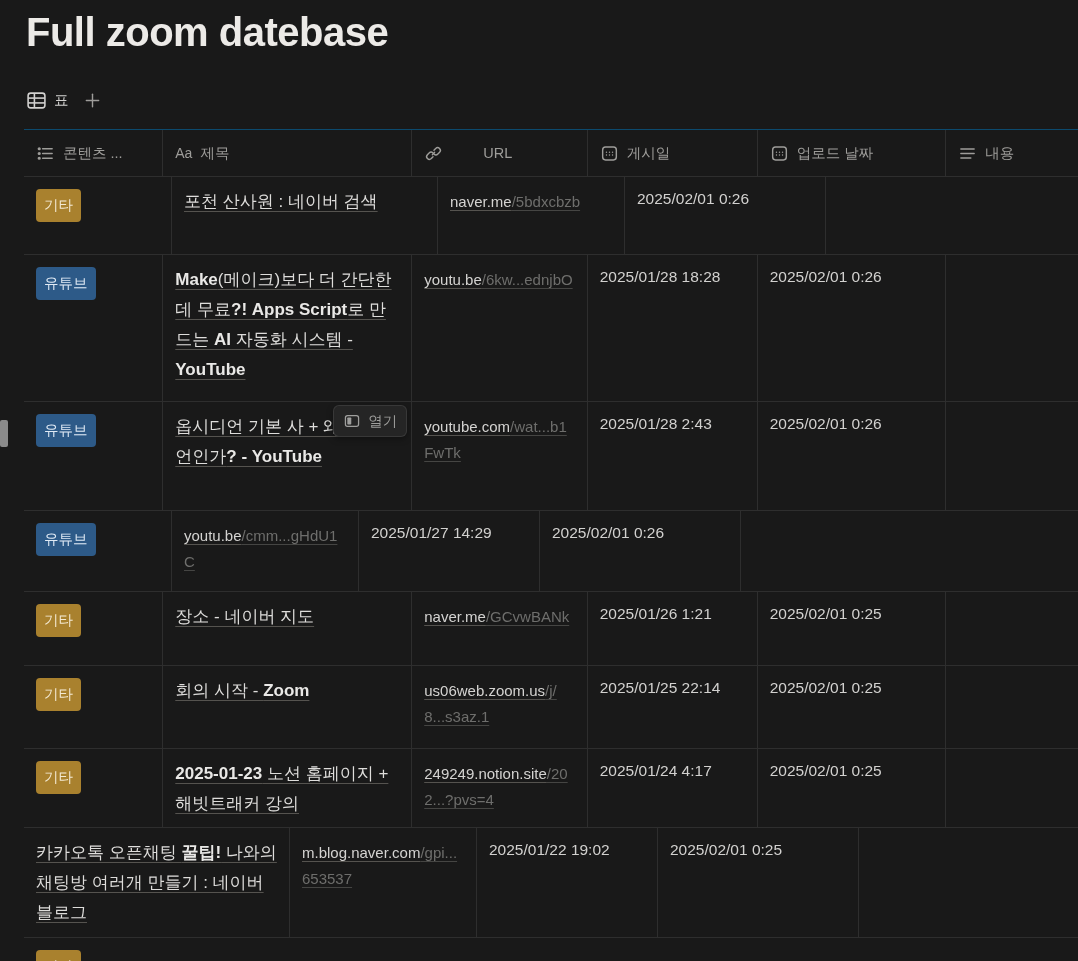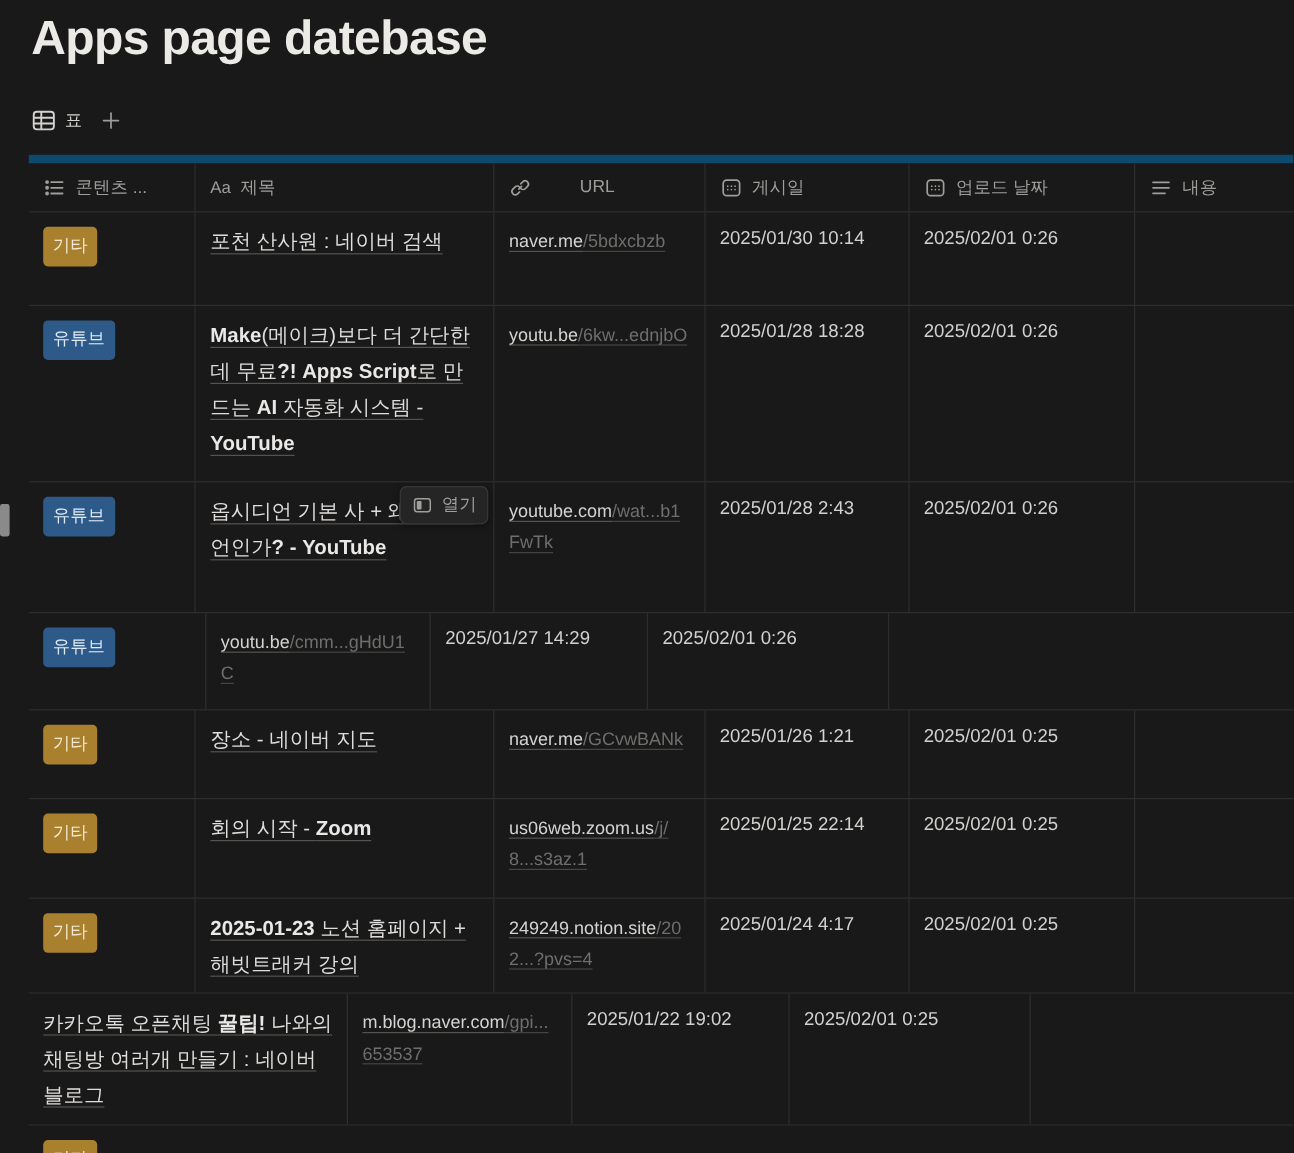--- a/index.html
+++ b/index.html
@@ -18,21 +18,21 @@
   .view-bar { display: flex; align-items: center; margin-top: 30px; height: 30px; gap: 14px; }
   .view-tab { display: flex; align-items: center; gap: 7px; cursor: pointer; }
   .view-tab .label { font-size: 14.5px; color: #d3d2d0; }
   .add-view { color: #8a8a88; display: flex; align-items: center; }
   .ico { display: inline-flex; align-items: flex-end; justify-content: center; flex: none; }
   .ico svg { display: block; }
   .aa-ico { font-size: 14px; color: #9e9d9a; font-weight: 400; letter-spacing: 0; }
   
   .db-table { margin-top: 14px; margin-left: -2px; }
   .thead {
-    display: flex; border-top: 7px solid #0c4a6e; border-bottom: 1px solid #2e2e2e;
+    display: flex; border-top: 1px solid #0c4a6e; border-bottom: 1px solid #2e2e2e;
     height: 48px; align-items: stretch;
   }
   .hcell {
     display: flex; align-items: center; gap: 8px; padding: 0 12px;
     color: #9e9d9a; font-size: 14.5px; border-right: 1px solid #2e2e2e;
     overflow: hidden; white-space: nowrap; cursor: pointer;
   }
   .hcell:last-child { border-right: none; }
   .trow { display: flex; border-bottom: 1px solid #2e2e2e; align-items: stretch; }
   .cell {
@@ -70,21 +70,21 @@
   }
   .drag-handle {
     position: absolute; left: 0; top: 420px; width: 8px; height: 27px;
     background: #8a8a8a; border-radius: 2px; cursor: grab;
   }
 </style>
 </head>
 <body>
 
 <div class="page">
-  <h1 class="page-title">Apps page datebase</h1>
+  <h1 class="page-title">Full zoom datebase</h1>
 
   <div class="view-bar">
     <div class="view-tab">
       <span class="ico">
           <svg width="21" height="21" viewBox="0 0 20 20" fill="none" stroke="#d3d2d0" stroke-width="1.5">
             <rect x="2" y="3" width="16" height="14" rx="2.5"></rect>
             <line x1="8" y1="3" x2="8" y2="17"></line>
             <line x1="2" y1="7.7" x2="18" y2="7.7"></line>
             <line x1="2" y1="12.3" x2="18" y2="12.3"></line>
           </svg>
@@ -169,21 +169,20 @@
             </svg>
           </span>
           <span>내용</span>
         </div>
       </div>
     <div id="tbody">
         <div class="trow" style="min-height: 78px;">
           <div class="cell" style="width: 148px;"><span class="tag-pill" style="background: rgb(169, 129, 46); color: rgb(243, 233, 210);">기타</span></div>
           <div class="cell title-cell" style="width: 266px;"><span class="seg">포천 산사원 : 네이버 검색</span></div>
           <div class="cell url-cell" style="width: 187px;"><span class="domain">naver.me</span><span class="path">/5bdxcbzb</span></div>
-          <div class="cell date-cell" style="width: 181px;">2025/01/30 10:14</div>
           <div class="cell date-cell" style="width: 201px;">2025/02/01 0:26</div>
           <div class="cell" style="width: 140px;"></div>
         </div>
         <div class="trow" style="min-height: 147px;">
           <div class="cell" style="width: 148px;"><span class="tag-pill" style="background: rgb(45, 90, 136); color: rgb(224, 234, 245);">유튜브</span></div>
           <div class="cell title-cell" style="width: 266px;"><span class="seg b">Make</span><span class="seg">(메이크)보다 더 간단한데 무료</span><span class="seg b">?! Apps Script</span><span class="seg">로 만드는 </span><span class="seg b">AI</span><span class="seg"> 자동화 시스템 - </span><span class="seg b">YouTube</span></div>
           <div class="cell url-cell" style="width: 187px;"><span class="domain">youtu.be</span><span class="path">/6kw...ednjbO</span></div>
           <div class="cell date-cell" style="width: 181px;">2025/01/28 18:28</div>
           <div class="cell date-cell" style="width: 201px;">2025/02/01 0:26</div>
           <div class="cell" style="width: 140px;"></div>

